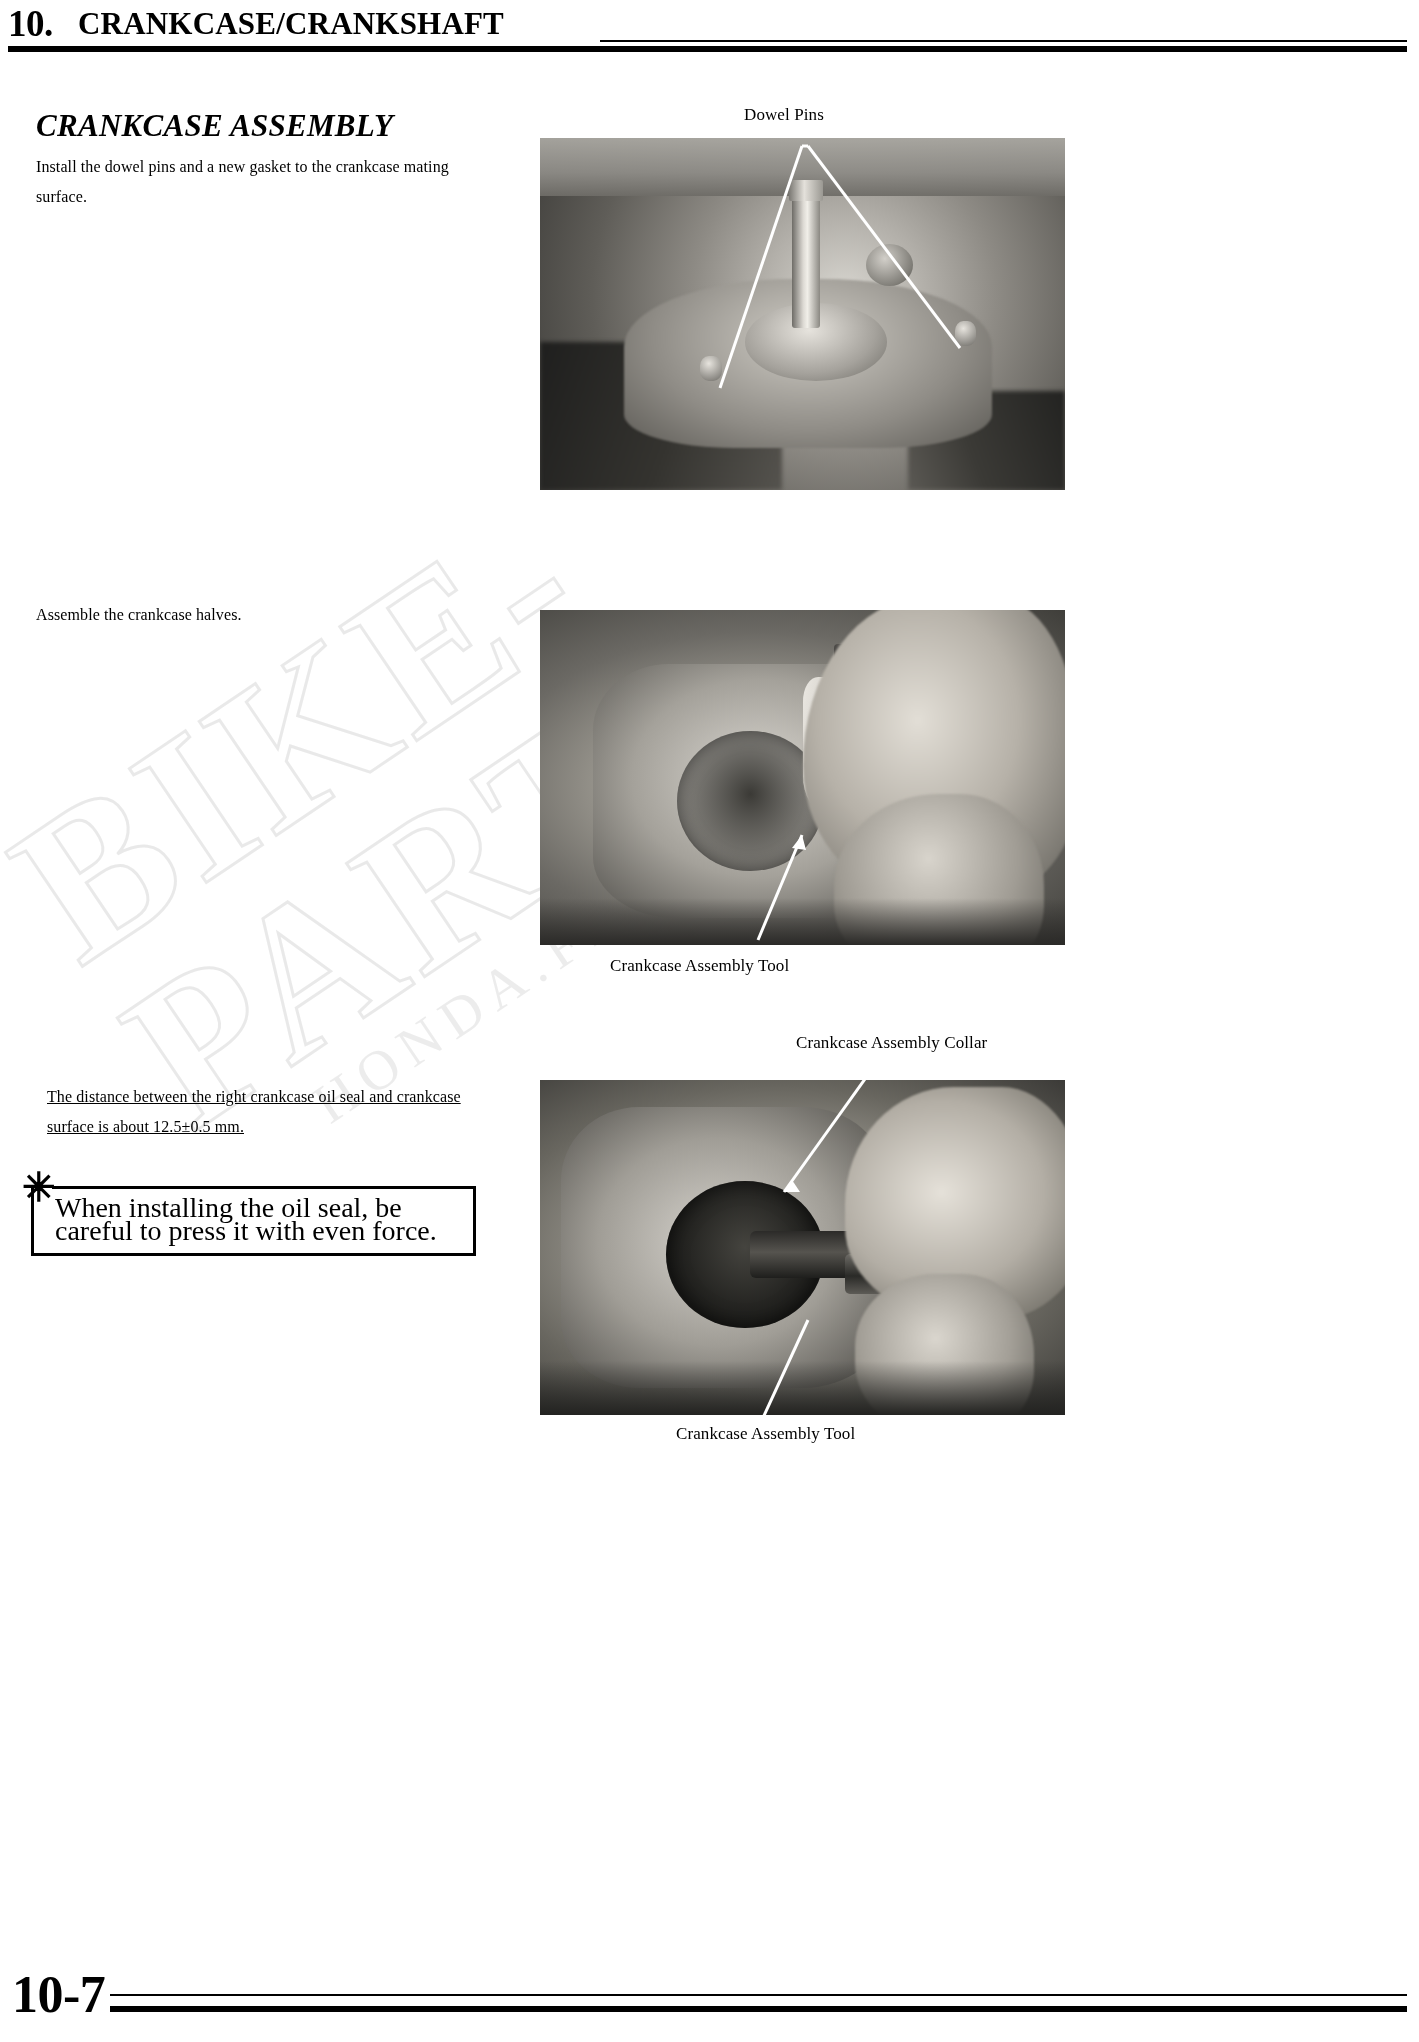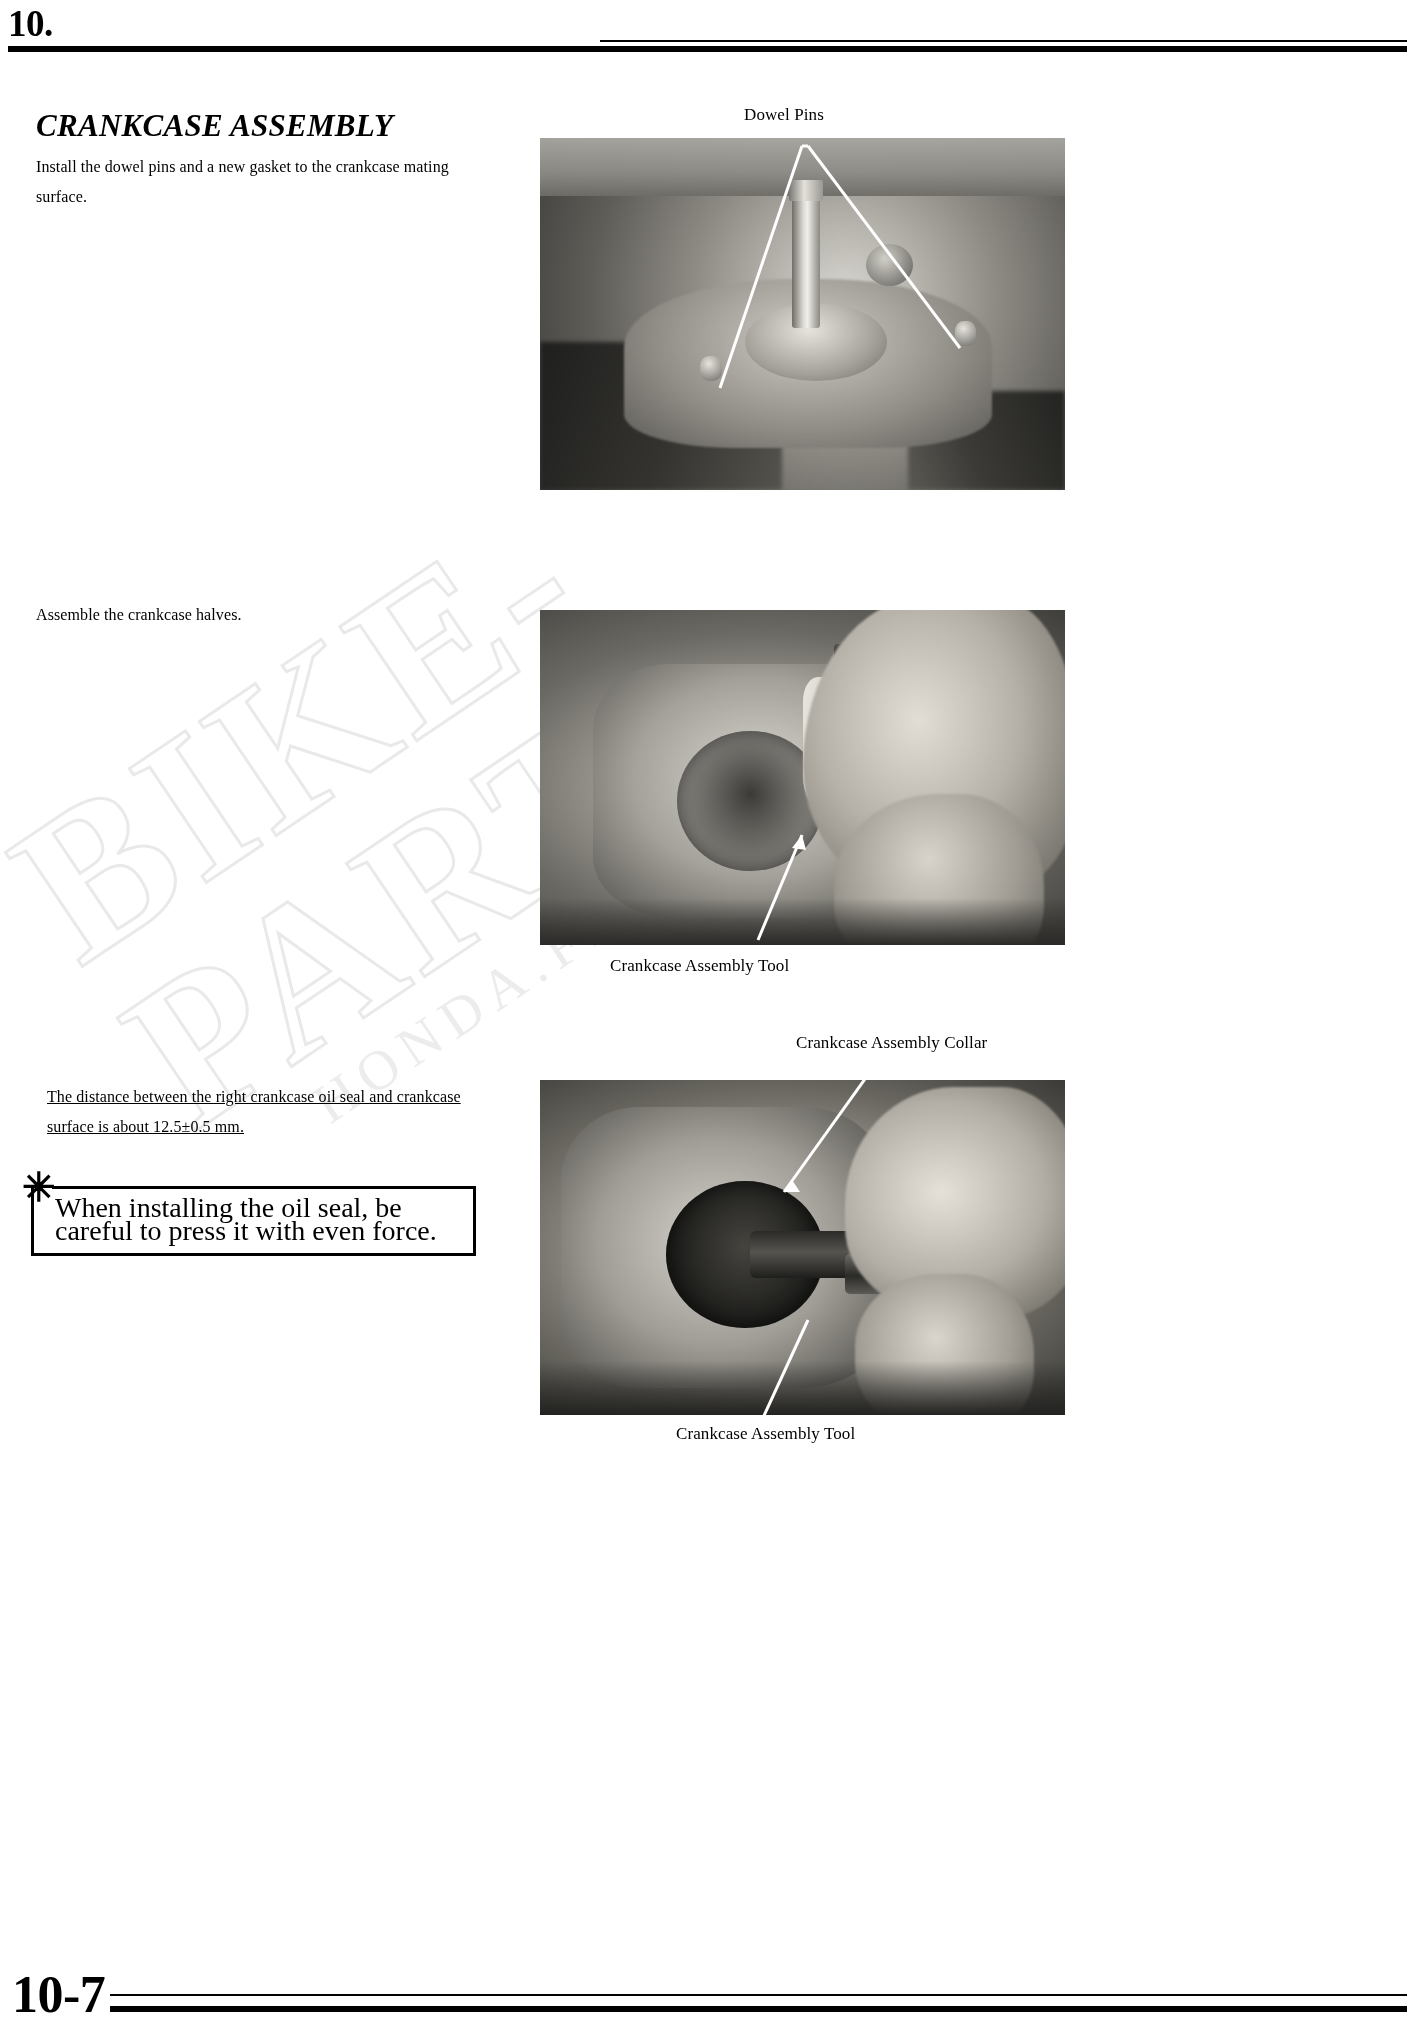--- a/index.html
+++ b/index.html
@@ -330,20 +330,21 @@
     width: 1297px;
     height: 2px;
     background: #000;
   }
 </style>
 </head>
 <body>
 
 <div class="page-header">
   <div class="header-chapter-num">10.</div>
+  <div class="header-title">CRANKCASE/CRANKSHAFT</div>
   <div class="header-rule-thin"></div>
   <div class="header-rule"></div>
 </div>
 
 <div class="watermark">
   <div class="wm-text">BIKE-PARTS</div>
   <div class="wm-sub">HONDA.FR</div>
 </div>
 
 <div class="section-title">CRANKCASE ASSEMBLY</div>

